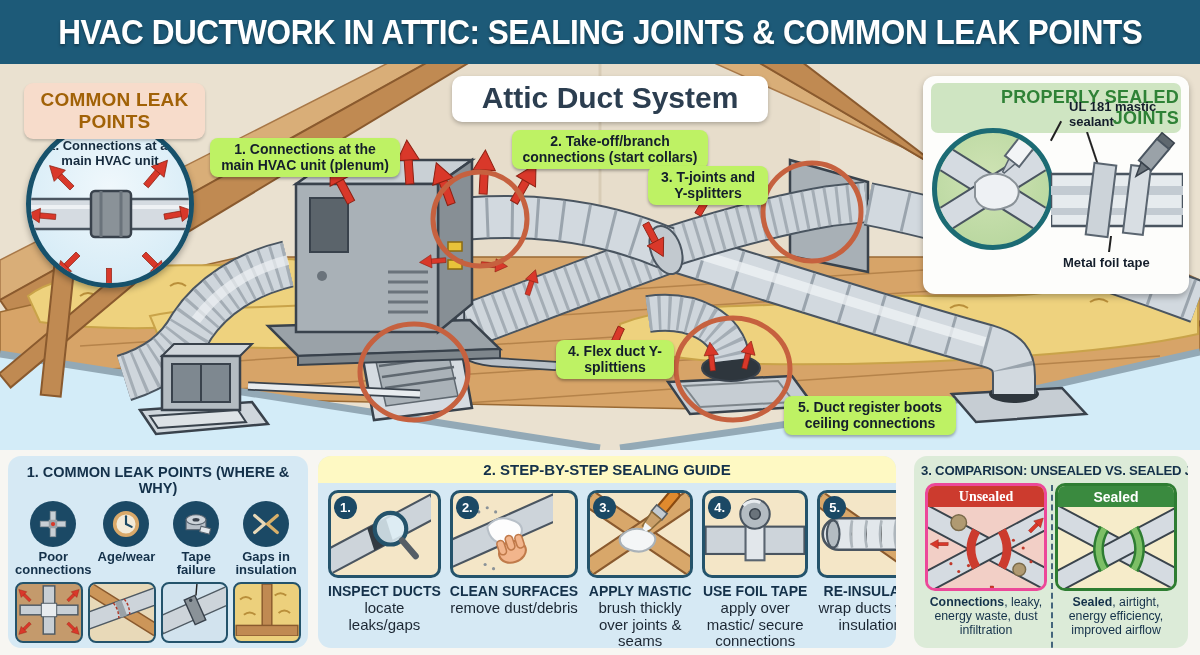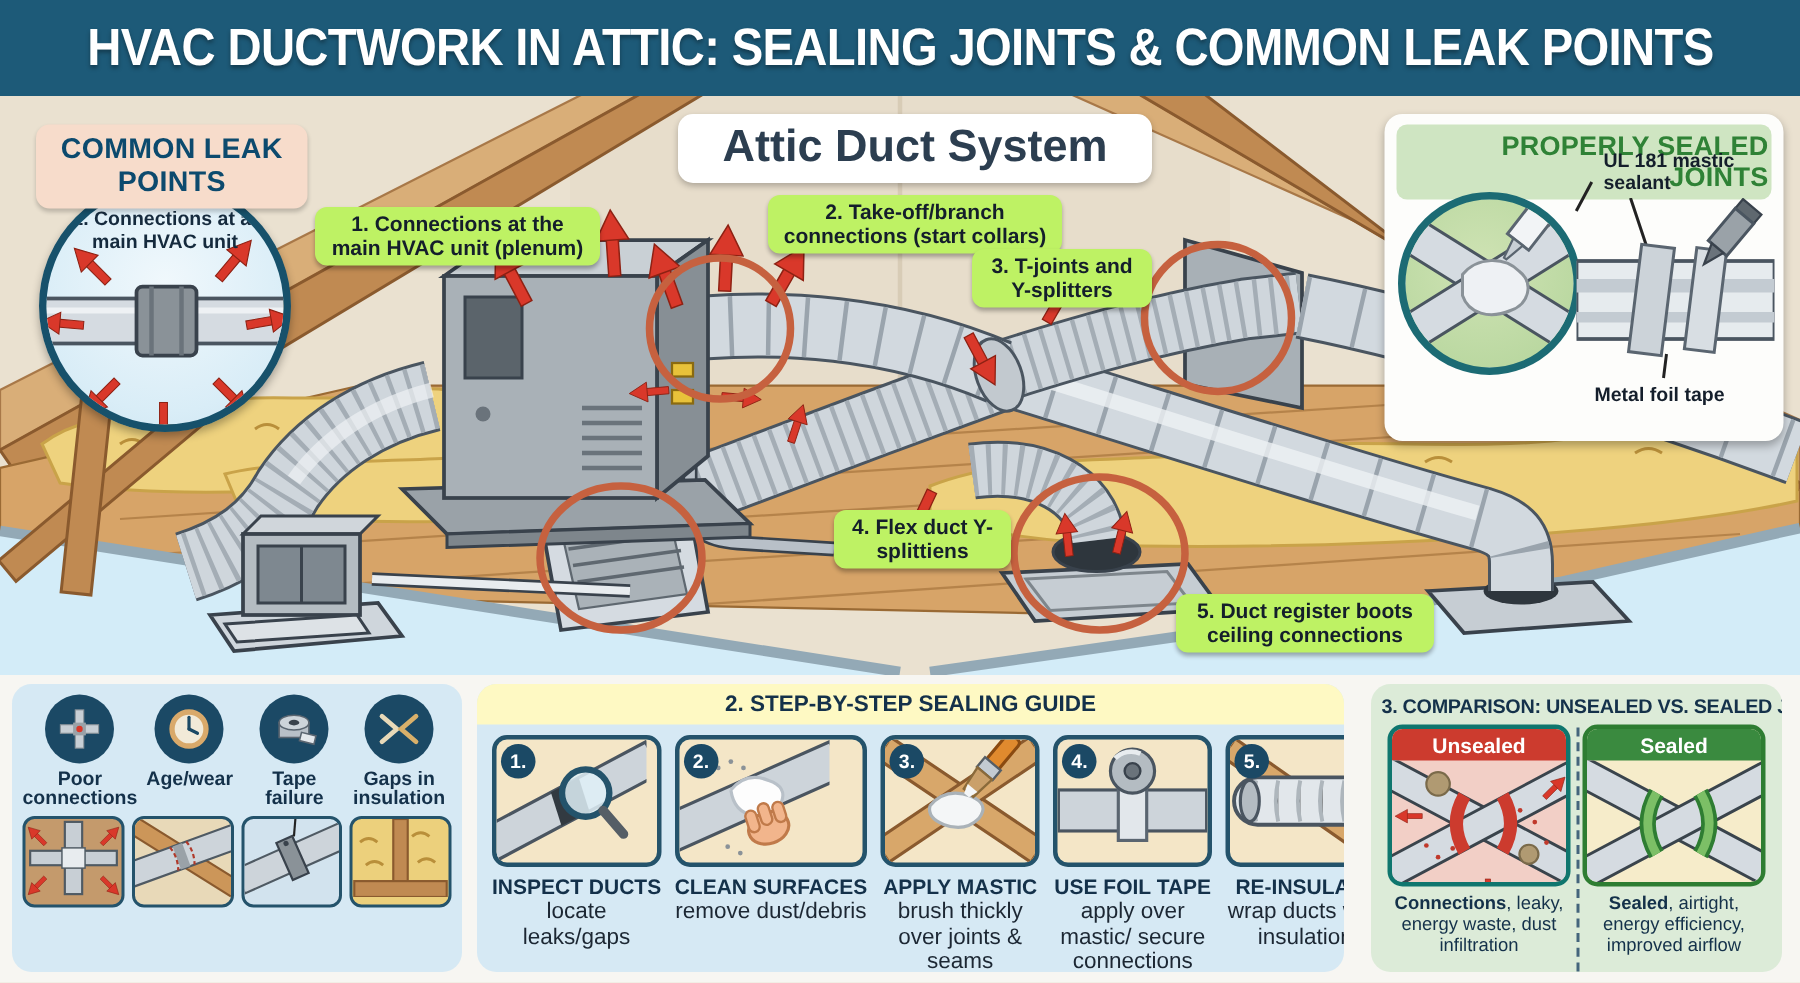--- a/index.html
+++ b/index.html
@@ -28,21 +28,21 @@
     box-shadow:0 2px 3px rgba(0,0,0,.3);z-index:6;
   }
   .scene-title{
     position:absolute;left:452px;top:12px;width:296px;z-index:6;
     background:#fff;border-radius:10px;padding:5px 10px 7px;text-align:center;
     font-weight:800;font-size:30px;color:#2c3e50;box-shadow:0 2px 4px rgba(0,0,0,.25);
   }
   .leak-heading{
     position:absolute;left:24px;top:19px;width:181px;z-index:6;box-sizing:border-box;
     background:#f7dccb;border-radius:9px;padding:6px 4px;text-align:center;
-    font-weight:800;font-size:19px;color:#0c4a6e;letter-spacing:.2px;
+    font-weight:800;font-size:19px;color:#a16207;letter-spacing:.2px;
     box-shadow:0 2px 3px rgba(0,0,0,.2);
   }
   .inset{
     position:absolute;left:26px;top:56px;width:158px;height:158px;z-index:5;
     border:5px solid #17516b;border-radius:50%;
     background:radial-gradient(circle at 50% 40%,#f0f8fc 0%,#d9edf7 70%,#cce4f1 100%);
     box-shadow:0 3px 6px rgba(0,0,0,.3);overflow:hidden;
   }
   .inset .cap{
     position:absolute;left:0;right:0;top:14px;z-index:2;text-align:center;
@@ -96,21 +96,21 @@
     display:flex;align-items:center;justify-content:center;z-index:2;
   }
   .p2 .stitle{margin-top:5px;font-weight:800;font-size:14px;color:#14314a;white-space:nowrap;}
   .p2 .scap{font-size:15px;line-height:1.1;color:#1c2733;text-align:center;margin-top:1px;}
   
   .p3{width:274px;margin-left:10px;background:#dcebd8;padding:6px 7px 0;}
   .p3 .panel-h{font-size:13.2px;margin:1px 0 5px;letter-spacing:-.2px;white-space:nowrap;}
   .p3 .cmp{display:flex;position:relative;}
   .p3 .half{width:50%;box-sizing:border-box;padding:0 4px;display:flex;flex-direction:column;align-items:center;}
   .p3 .cthumb{width:100%;height:108px;border-radius:10px;box-sizing:border-box;overflow:hidden;}
-  .p3 .u .cthumb{border:3px solid #0f766e;background:#f2cfc6;}
+  .p3 .u .cthumb{border:3px solid #ec4899;background:#f2cfc6;font-family:Liberation Serif, serif;}
   .p3 .s .cthumb{border:3px solid #2e7d32;background:#f6ecca;}
   .p3 .chead{height:21px;display:flex;align-items:center;justify-content:center;color:#fff;font-weight:800;font-size:14px;}
   .p3 .u .chead{background:#cc3b2e;}
   .p3 .s .chead{background:#3a8a3f;}
   .p3 .ccap{margin-top:4px;font-size:12.3px;line-height:1.14;color:#14314a;text-align:center;}
   .p3 .divider{position:absolute;left:50%;top:2px;bottom:-40px;border-left:2px dashed #44657c;}
 </style>
 </head>
 <body>
 
@@ -378,20 +378,21 @@
         <polygon points="-5,28 5,28 0,42" fill="#6a737b" stroke="#39424c" stroke-width="1.5"></polygon>
       </g>
     </svg>
   </div>
 </div>
 
 <div class="bottom">
   <div class="panels">
 
     <div class="panel panel-blue p1">
+      <div class="panel-h">1. COMMON LEAK POINTS (WHERE &amp; WHY)</div>
       <div class="icon-row">
         <div class="icol">
           <div class="circ">
             <svg width="34" height="34" viewBox="0 0 48 48">
               <rect x="20" y="6" width="8" height="36" fill="#c8cfd5" stroke="#8a9298" stroke-width="1"></rect>
               <rect x="6" y="20" width="36" height="8" fill="#c8cfd5" stroke="#8a9298" stroke-width="1"></rect>
               <rect x="18" y="18" width="12" height="12" fill="#9aa2a8"></rect>
               <circle cx="24" cy="24" r="3" fill="#d9382a"></circle>
             </svg>
           </div>

